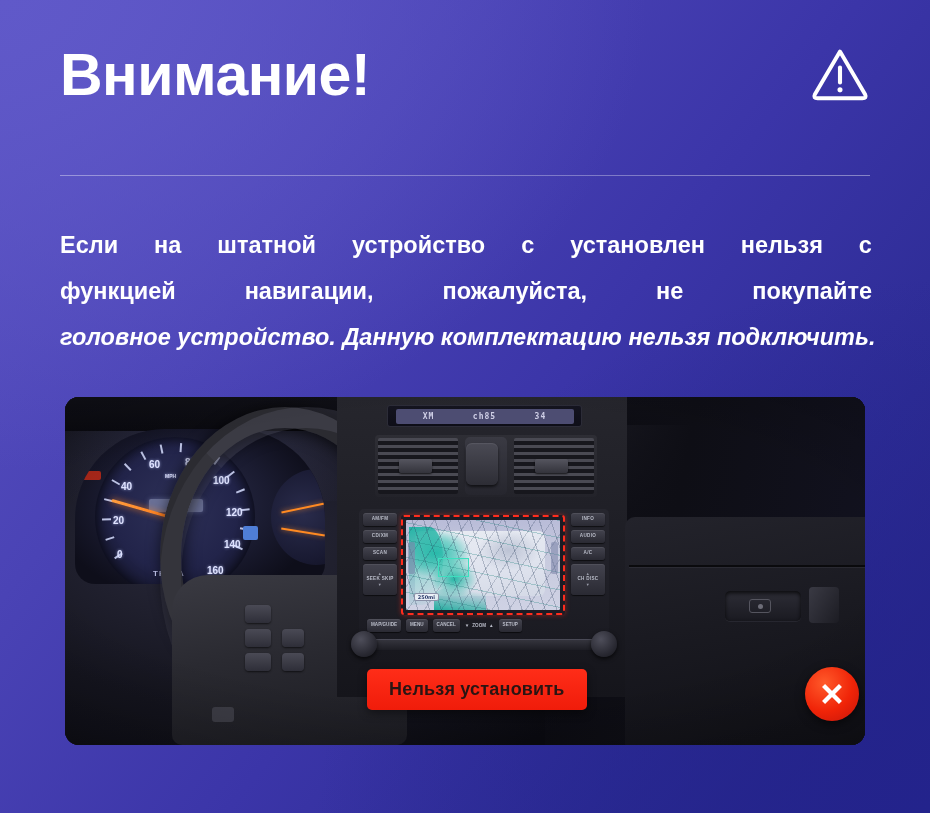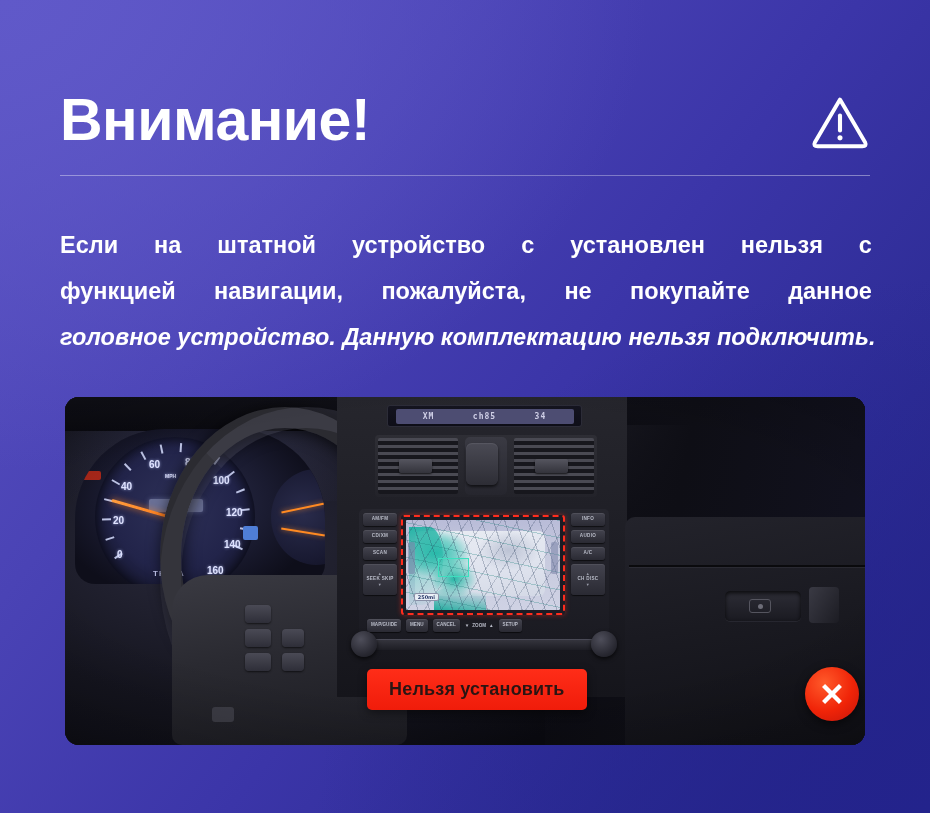--- a/index.html
+++ b/index.html
@@ -19,25 +19,25 @@
       radial-gradient(120% 100% at 0% 0%, #6059c9 0%, rgba(96,89,201,0) 58%),
       radial-gradient(110% 110% at 100% 100%, #23238c 0%, rgba(35,35,140,0) 60%),
       linear-gradient(128deg, #5a52c2 0%, #4a43b5 30%, #3b35a8 55%, #2d2c95 78%, #262483 100%);
     overflow: hidden;
   }
 
   
   #header {
     position: absolute;
     left: 60px;
-    top: 54px;
+    top: 46px;
     width: 810px;
     height: 96px;
     display: flex;
-    align-items: flex-end;
+    align-items: flex-start;
     justify-content: space-between;
   }
 
   #page-title {
     font-size: 59px;
     font-weight: 700;
     color: #ffffff;
     letter-spacing: -0.5px;
     line-height: 1;
     white-space: nowrap;
@@ -441,21 +441,20 @@
       <span>установлен</span>
       <span>нельзя</span>
       <span>с</span>
     </div>
     <div class="copy-line">
       <span>функцией</span>
       <span>навигации,</span>
       <span>пожалуйста,</span>
       <span>не</span>
       <span>покупайте</span>
-      <span>данное</span>
     </div>
     <div class="copy-line last">головное устройство. Данную комплектацию нельзя подключить.</div>
   </div>
 
   <div id="photo">
     <div class="cabin-base"></div>
     <div class="windshield-glow"></div>
     <div id="dash-top"></div>
     <div id="cowl"></div>
     <div class="cabin-dark-right"></div>

